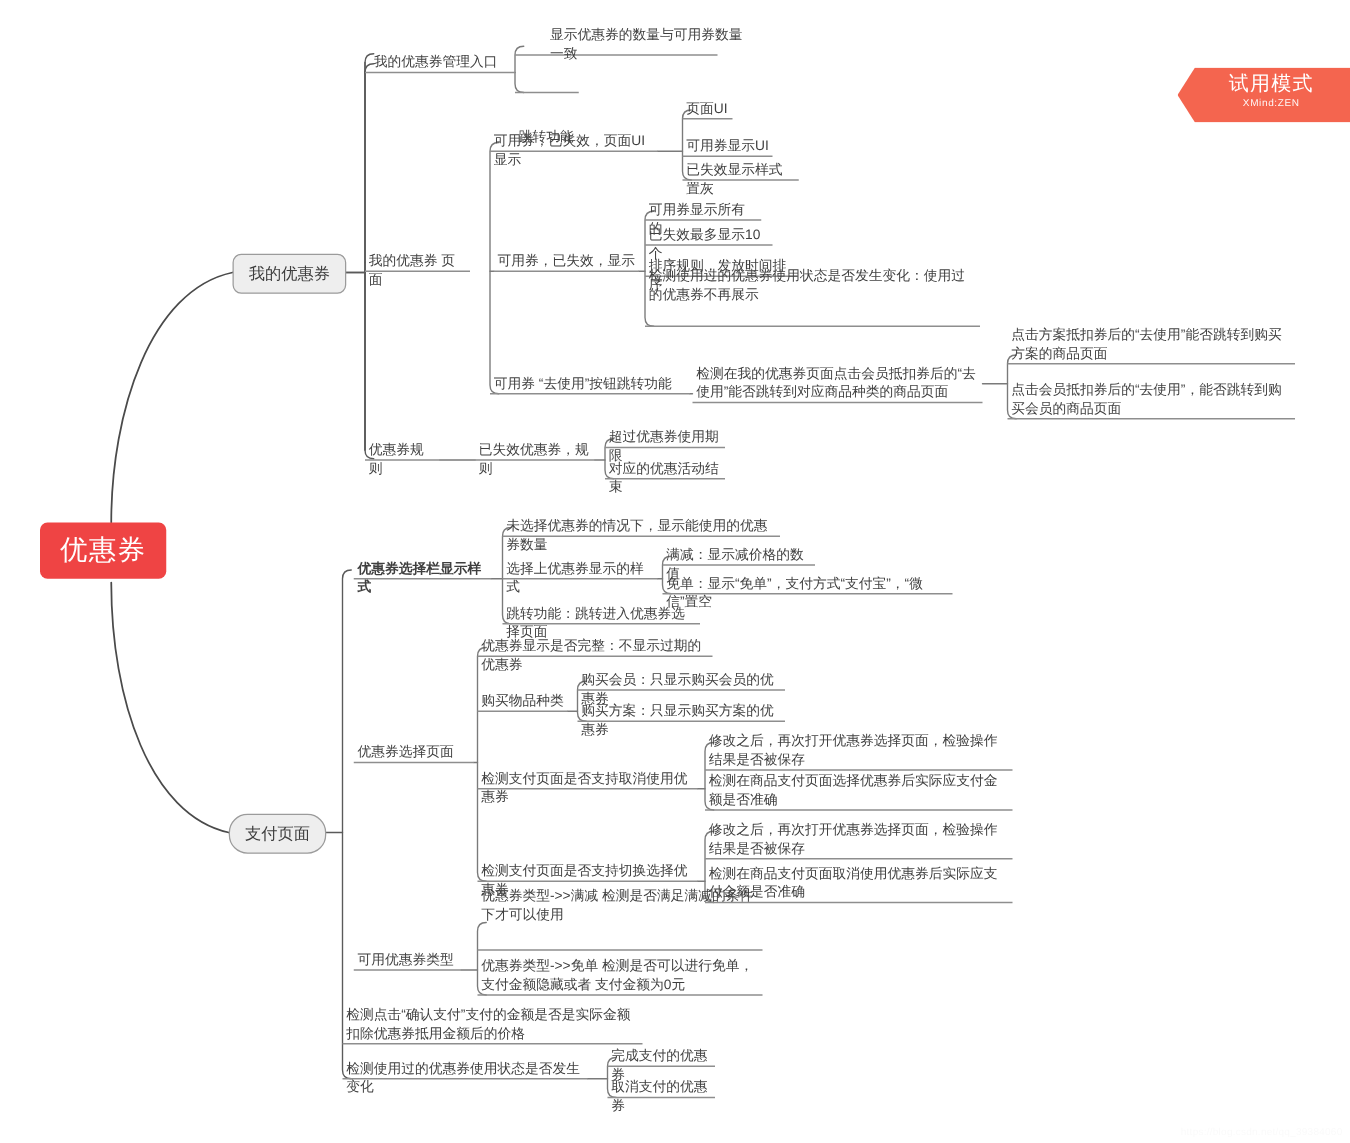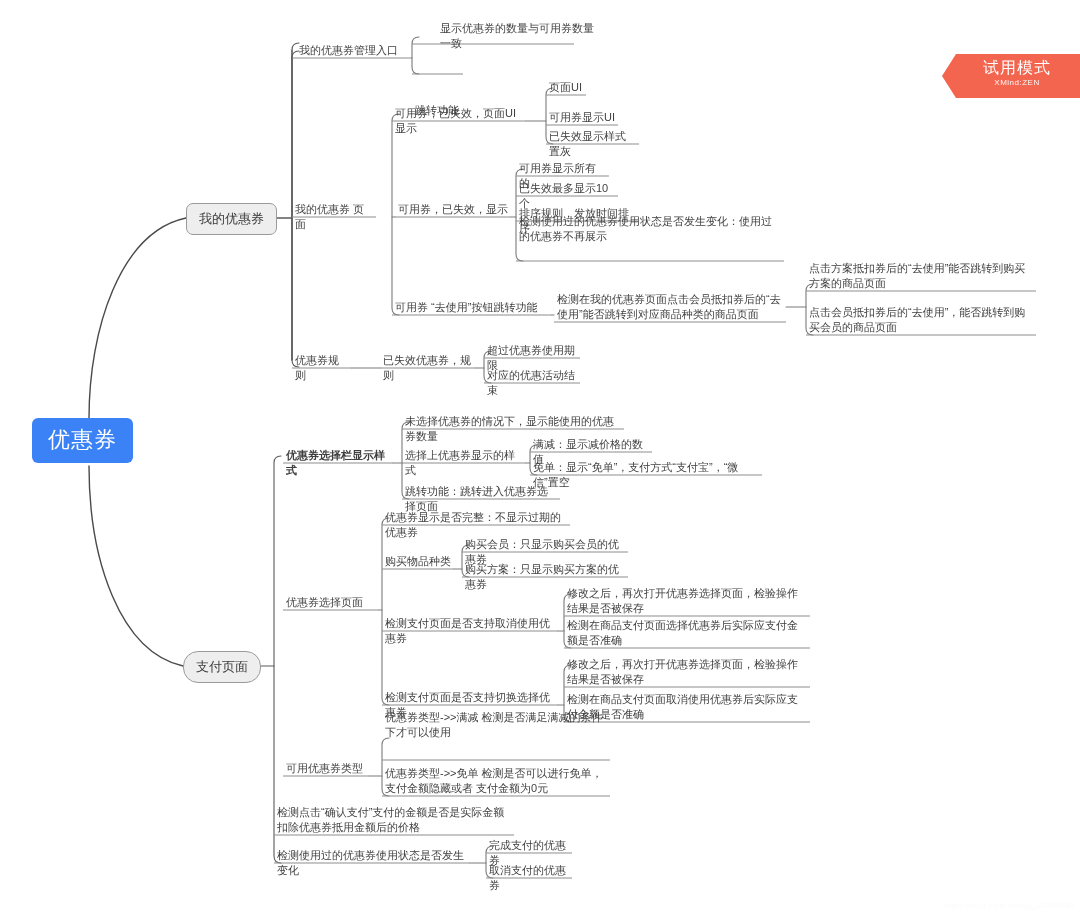--- a/index.html
+++ b/index.html
@@ -32,21 +32,21 @@
     position: absolute;
     box-sizing: border-box;
     font-size: 11px;
     line-height: 15px;
     color: #3f3f3f;
     white-space: pre-wrap;
   }
 
   
   .node.root {
-    background: #3b82f6;
+    background: #ef4444;
     color: #ffffff;
     border-radius: 6px;
     font-size: 22px;
     line-height: 26px;
     padding: 9px 16px 10px 16px;
     letter-spacing: 1px;
     text-align: center;
     font-weight: normal;
   }
 

